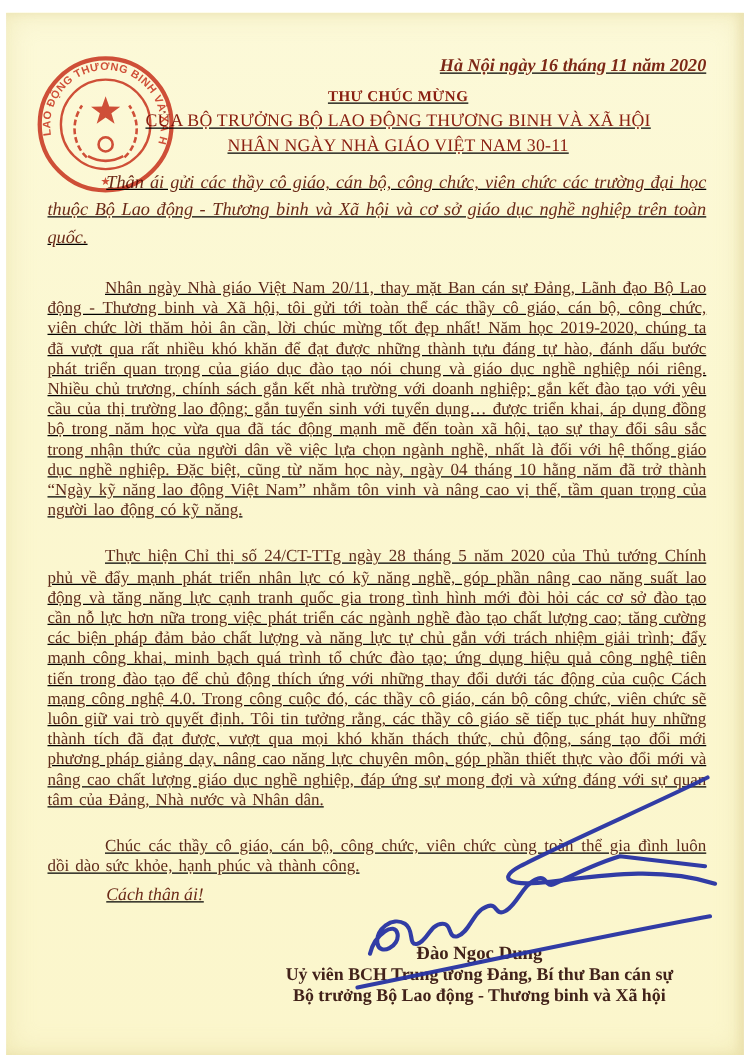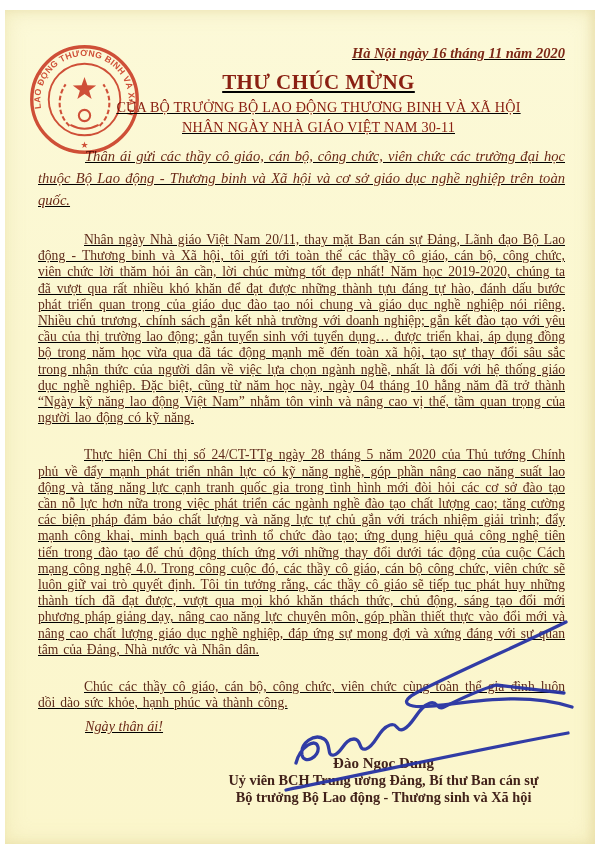--- a/index.html
+++ b/index.html
@@ -11,21 +11,21 @@
     background:linear-gradient(180deg,#fcf9d8 0%, #fbf7d0 40%, #fbf6cc 100%);
     box-shadow: inset 0 0 22px rgba(226,214,150,.45), inset -4px 0 8px rgba(214,198,140,.35);
     padding:0 30px 0 33px;
     text-decoration:underline;
   }
   .date-line {
     margin:35px 0 0 0; text-align:right;
     font-style:italic; font-weight:600; font-size:14.5px; color:#7c2817;
   }
   .title-block { margin-top:8px; text-align:center; padding-left:34px; color:#8a2012; }
-  .letter-title { font-size:21px; font-weight:bold; letter-spacing:.4px;text-align:center; }
+  .letter-title { font-size:12px; font-weight:bold; letter-spacing:.4px;text-align:center; }
   .letter-subtitle { font-size:14.2px; margin-top:3.5px; letter-spacing:.2px; font-weight:500; }
   .salutation {
     margin-top:9px; font-style:italic; font-size:14.6px; line-height:22px;
     text-align:justify; text-indent:47px; color:#6b2a18;
   }
   .body-p {
     margin-top:21px; font-size:13.6px; line-height:16.2px; text-align:justify;
     text-indent:46px; color:#5e2a1a; word-spacing:1.4px;
   }
   .closing { margin-top:7px; margin-left:47px; font-style:italic; font-size:14.2px; color:#6b2a18; }
@@ -54,26 +54,26 @@
       <div class="letter-subtitle">CỦA BỘ TRƯỞNG BỘ LAO ĐỘNG THƯƠNG BINH VÀ XÃ HỘI</div>
       <div class="letter-subtitle">NHÂN NGÀY NHÀ GIÁO VIỆT NAM 30-11</div>
     </div>
 
     <p class="salutation">Thân ái gửi các thầy cô giáo, cán bộ, công chức, viên chức các trường đại học thuộc Bộ Lao động - Thương binh và Xã hội và cơ sở giáo dục nghề nghiệp trên toàn quốc.</p>
 
     <p class="body-p">Nhân ngày Nhà giáo Việt Nam 20/11, thay mặt Ban cán sự Đảng, Lãnh đạo Bộ Lao động - Thương binh và Xã hội, tôi gửi tới toàn thể các thầy cô giáo, cán bộ, công chức, viên chức lời thăm hỏi ân cần, lời chúc mừng tốt đẹp nhất! Năm học 2019-2020, chúng ta đã vượt qua rất nhiều khó khăn để đạt được những thành tựu đáng tự hào, đánh dấu bước phát triển quan trọng của giáo dục đào tạo nói chung và giáo dục nghề nghiệp nói riêng. Nhiều chủ trương, chính sách gắn kết nhà trường với doanh nghiệp; gắn kết đào tạo với yêu cầu của thị trường lao động; gắn tuyển sinh với tuyển dụng… được triển khai, áp dụng đồng bộ trong năm học vừa qua đã tác động mạnh mẽ đến toàn xã hội, tạo sự thay đổi sâu sắc trong nhận thức của người dân về việc lựa chọn ngành nghề, nhất là đối với hệ thống giáo dục nghề nghiệp. Đặc biệt, cũng từ năm học này, ngày 04 tháng 10 hằng năm đã trở thành “Ngày kỹ năng lao động Việt Nam” nhằm tôn vinh và nâng cao vị thế, tầm quan trọng của người lao động có kỹ năng.</p>
     <p class="body-p">Thực hiện Chỉ thị số 24/CT-TTg ngày 28 tháng 5 năm 2020 của Thủ tướng Chính phủ về đẩy mạnh phát triển nhân lực có kỹ năng nghề, góp phần nâng cao năng suất lao động và tăng năng lực cạnh tranh quốc gia trong tình hình mới đòi hỏi các cơ sở đào tạo cần nỗ lực hơn nữa trong việc phát triển các ngành nghề đào tạo chất lượng cao; tăng cường các biện pháp đảm bảo chất lượng và năng lực tự chủ gắn với trách nhiệm giải trình; đẩy mạnh công khai, minh bạch quá trình tổ chức đào tạo; ứng dụng hiệu quả công nghệ tiên tiến trong đào tạo để chủ động thích ứng với những thay đổi dưới tác động của cuộc Cách mạng công nghệ 4.0. Trong công cuộc đó, các thầy cô giáo, cán bộ công chức, viên chức sẽ luôn giữ vai trò quyết định. Tôi tin tưởng rằng, các thầy cô giáo sẽ tiếp tục phát huy những thành tích đã đạt được, vượt qua mọi khó khăn thách thức, chủ động, sáng tạo đổi mới phương pháp giảng dạy, nâng cao năng lực chuyên môn, góp phần thiết thực vào đổi mới và nâng cao chất lượng giáo dục nghề nghiệp, đáp ứng sự mong đợi và xứng đáng với sự quan tâm của Đảng, Nhà nước và Nhân dân.</p>
     <p class="body-p">Chúc các thầy cô giáo, cán bộ, công chức, viên chức cùng toàn thể gia đình luôn dồi dào sức khỏe, hạnh phúc và thành công.</p>
 
-    <p class="closing">Ngày thân ái!</p>
+    <p class="closing">Cách thân ái!</p>
 
     <div class="signer">
       <div class="signer-name">Đào Ngọc Dung</div>
       <div class="signer-title">Uỷ viên BCH Trung ương Đảng, Bí thư Ban cán sự</div>
-      <div class="signer-title">Bộ trưởng Bộ Lao động - Thương sinh và Xã hội</div>
+      <div class="signer-title">Bộ trưởng Bộ Lao động - Thương binh và Xã hội</div>
     </div>
 
     <svg class="seal" viewBox="0 0 120 120" xmlns="http://www.w3.org/2000/svg">
       <circle cx="60" cy="60" r="56" fill="none" stroke="#cf4433" stroke-width="3.6"></circle>
       <circle cx="60" cy="60" r="38" fill="none" stroke="#cf4433" stroke-width="2"></circle>
       <path id="sealring" d="M 15.5,76 A 47,47 0 1 1 104.5,76" fill="none"></path>
       <text font-size="9.3" font-weight="bold" fill="#cf4433" letter-spacing="0.4" font-family="Liberation Sans, sans-serif">
         <textPath href="#sealring" xlink:href="#sealring" startOffset="50%" text-anchor="middle">BỘ LAO ĐỘNG THƯƠNG BINH VÀ XÃ HỘI</textPath>
       </text>
       <text x="60" y="111.5" text-anchor="middle" font-size="9.5" fill="#cf4433">★</text>

